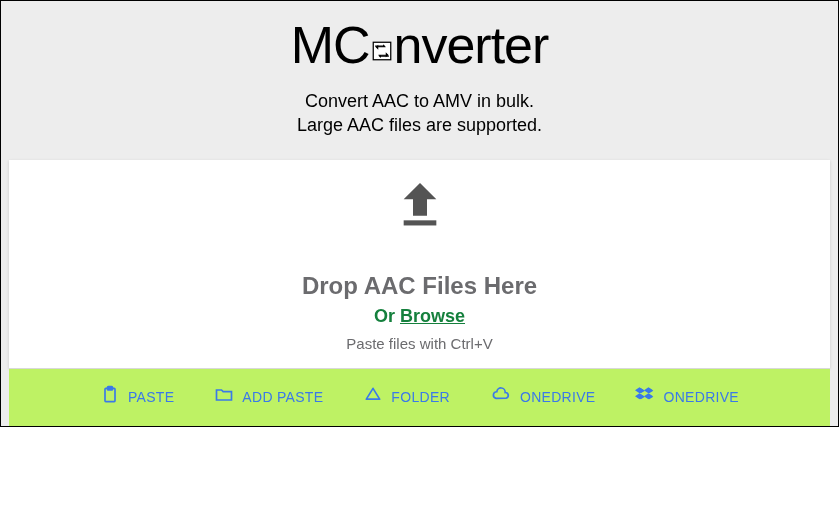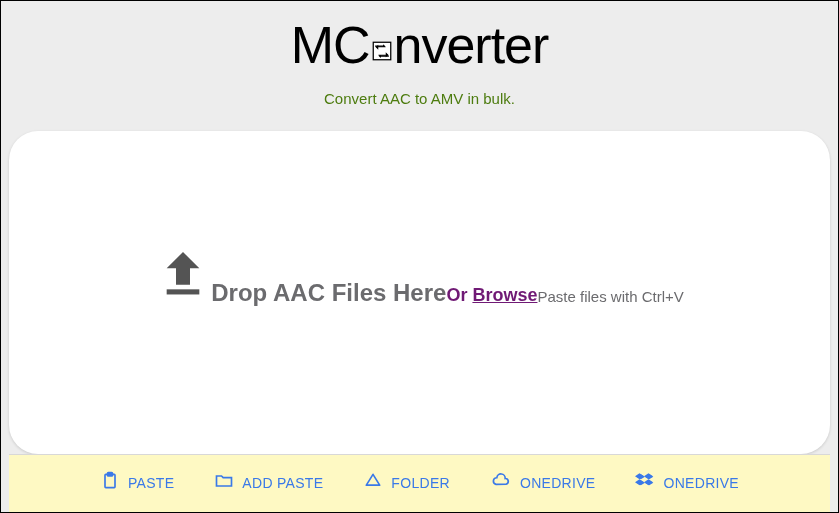--- a/index.html
+++ b/index.html
@@ -1,28 +1,28 @@
 <!DOCTYPE html>
 <html><head>
 <meta charset="utf-8">
 <style>
   * { margin: 0; padding: 0; box-sizing: border-box; }
   html, body { width: 839px; height: 513px; font-family: Arial, Helvetica, sans-serif; }
-  .frame { width: 839px; height: 513px; border: 1px solid #000; background: #ededed; display: flex; flex-direction: column; }
+  .frame { width: 839px; height: 427px; border: 1px solid #000; background: #ededed; display: flex; flex-direction: column; }
   .header { text-align: center; padding: 14px 0 22px; }
   .logo { font-size: 52px; font-weight: 400; letter-spacing: -1px; color: #000; display: inline-flex; align-items: center; justify-content: center; }
   .logo .swap-icon { display: inline-flex; margin: 0 -3px; transform: translateY(6px); }
-  .subtitle { margin-top: 14px; font-size: 15px; line-height: 1.35; color: #4d7c0f; }
-  .card { background: #fff; margin: 0 8px; box-shadow: 0 1px 3px rgba(0,0,0,0.15); flex: 1; display: flex; flex-direction: row; align-items: center; justify-content: center; border-radius: 29px; }
+  .subtitle { margin-top: 14px; font-size: 18px; line-height: 1.35; color: #000000; }
+  .card { background: #fff; margin: 0 8px; box-shadow: 0 1px 3px rgba(0,0,0,0.15); flex: 1; display: flex; flex-direction: column; align-items: center; justify-content: center; }
   .upload-icon { color: #545454; margin-bottom: 36px; }
   .drop-title { color: #6b6b6e; font-size: 24px; font-weight: 700; }
-  .or-line { color: #701a75; font-size: 18px; font-weight: 700; margin-top: 6px; }
+  .or-line { color: #15803d; font-size: 18px; font-weight: 700; margin-top: 6px; }
   .or-line .browse { text-decoration: underline; cursor: pointer; }
   .hint { color: #6b6b6e; font-size: 15px; margin-top: 8px; }
-  .footer { display: flex; justify-content: center; gap: 40px; padding: 16px 0 18px; background: #fef9c3; border-top: 1px solid #d8d8d8; margin: 0 8px; text-align: right; }
+  .footer { display: flex; justify-content: center; gap: 40px; padding: 16px 0 18px; background: #bef264; border-top: 1px solid #d8d8d8; margin: 0 8px; text-align: right; }
   .fbtn { display: inline-flex; align-items: center; gap: 8px; color: #3a79e8; font-size: 14px; font-weight: 500; letter-spacing: 0.3px; cursor: pointer; }
   .fbtn svg { flex-shrink: 0; }
 </style>
 </head>
 <body>
 
 <div class="frame">
   <div class="header">
     <div class="logo">
       <span>MC</span>
@@ -32,20 +32,21 @@
           <path d="M7 9h8l-2 -2v1.2h-6zM17 15h-8l2 2v-1.2h6z"></path>
           <path d="M7 9l2 -2v4zM17 15l-2 2v-4z"></path>
           <path d="M6.5 8.5 H15 L13 6.5 V7.5 H6.5 Z" fill="#000"></path>
           <path d="M17.5 15.5 H9 L11 17.5 V16.5 H17.5 Z" fill="#000"></path>
         </svg>
       </span>
       <span>nverter</span>
     </div>
     <div class="subtitle">
       <div>Convert AAC to AMV in bulk.</div>
+      <div>Large AAC files are supported.</div>
     </div>
   </div>
 
   <div class="card">
     <div class="upload-icon">
       <svg width="56" height="56" viewBox="0 0 24 24" fill="#545454">
         <path d="M12 3 L5 10 H9 V17 H15 V10 H19 Z"></path>
         <rect x="5" y="19" width="14" height="2.2"></rect>
       </svg>
     </div>

